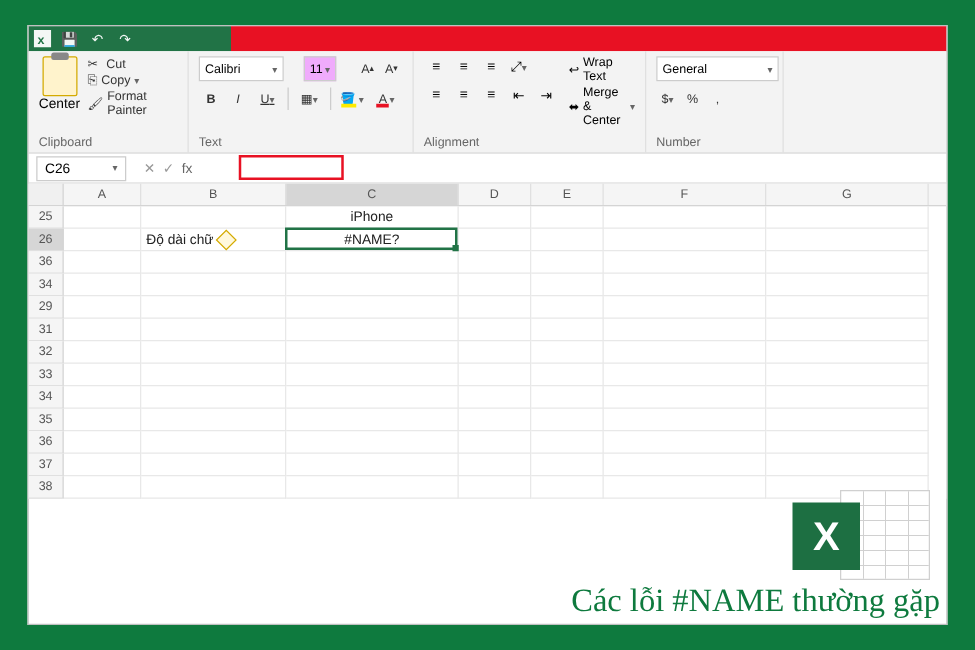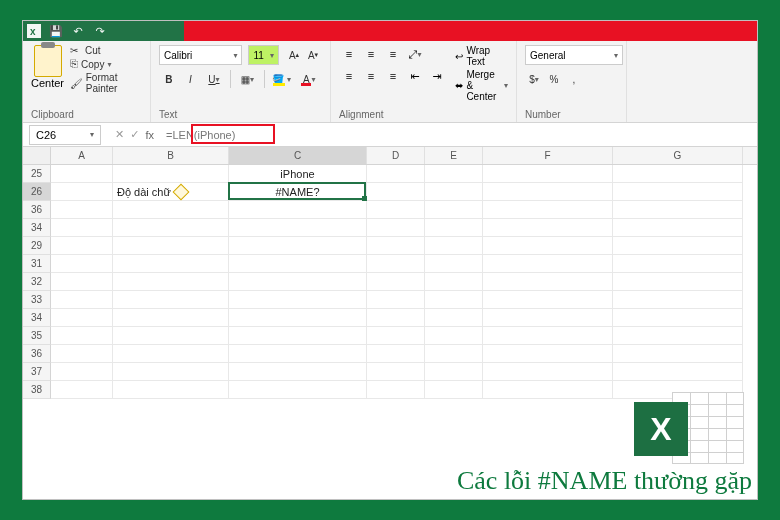--- a/index.html
+++ b/index.html
@@ -18,23 +18,23 @@
 .ribbon-group .group-label { text-align: left; color: #666; font-size: 10px; padding-top: 2px; }
 .clipboard-group { width: 128px; }
 .clipboard-top { display: flex; gap: 6px; }
 .paste-btn { display: flex; flex-direction: column; align-items: center; width: 36px; }
 .paste-icon { width: 28px; height: 32px; background: #fff3cc; border: 1px solid #d4aa00; position: relative; border-radius: 2px; }
 .paste-icon::before { content: ""; position: absolute; top: -4px; left: 6px; width: 14px; height: 6px; background: #888; border-radius: 2px; }
 .clip-items { display: flex; flex-direction: column; gap: 2px; font-size: 10px; color: #333; }
 .clip-items div { display: flex; align-items: center; gap: 3px; }
 .scissors { display: inline-block; width: 12px; }
 .font-group { width: 180px; }
-.font-row1 { display: flex; gap: 6px; }
+.font-row1 { display: flex; gap: 16px; }
 .font-name { border: 1px solid #ccc; background: #fff; height: 20px; width: 96px; padding: 0 4px; font-size: 10px; display: flex; align-items: center; justify-content: space-between; }
-.font-size { border: 1px solid #ccc; background: #bef264; height: 20px; width: 34px; padding: 0 4px; font-size: 10px; display: flex; align-items: center; justify-content: space-between; }
+.font-size { border: 1px solid #ccc; background: #f0abfc; height: 20px; width: 34px; padding: 0 4px; font-size: 10px; display: flex; align-items: center; justify-content: space-between; }
 .font-updown { display: flex; gap: 1px; }
 .btn-small { border: 1px solid transparent; background: transparent; width: 18px; height: 20px; font-size: 10px; display: flex; align-items: center; justify-content: center; color: #333; cursor: pointer; }
 .font-row2 { display: flex; gap: 2px; margin-top: 4px; align-items: center; }
 .btn-b { font-weight: bold; width: 20px; }
 .btn-i { font-style: italic; width: 20px; }
 .btn-u { text-decoration: underline; width: 24px; }
 .btn-border { width: 26px; }
 .btn-fill { width: 26px; position: relative; }
 .btn-font-color { width: 26px; position: relative; }
 .underbar-yellow { position: absolute; bottom: 2px; left: 3px; width: 12px; height: 3px; background: #ffeb00; }
@@ -211,23 +211,20 @@
   <div class="formula-bar" style="position:relative">
     <div class="name-box">
         <span>C26</span>
         <span class="dd">▾</span>
       </div>
     <div class="fx-btns">
       <span>✕</span>
       <span>✓</span>
       <span class="fx-label">fx</span>
     </div>
-    <div class="formula-input">
-        <span>=LEN(iPhone)</span>
-      </div>
     <div class="formula-highlight" style="left:168px; top:1px; width:84px;"></div>
   </div>
 
   <div class="grid">
     <div class="col-headers">
       <div class="corner"></div>
       <div id="colhdrs" style="display: flex;">
           <div class="col-h" style="width: 62px;">A</div>
           <div class="col-h" style="width: 116px;">B</div>
           <div class="col-h active" style="width: 138px;">C</div>

